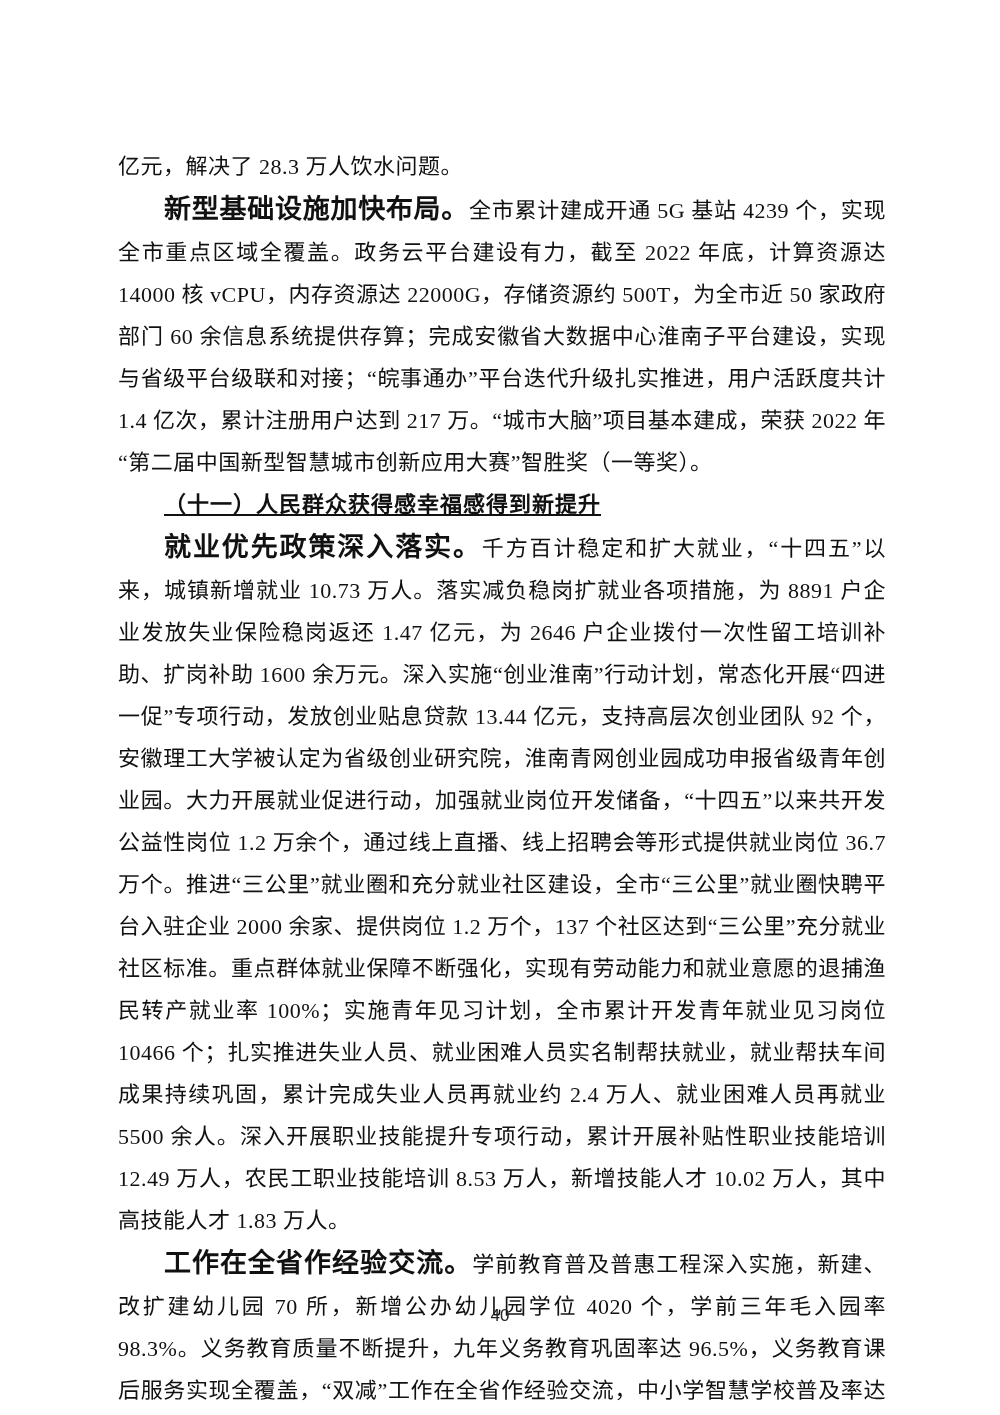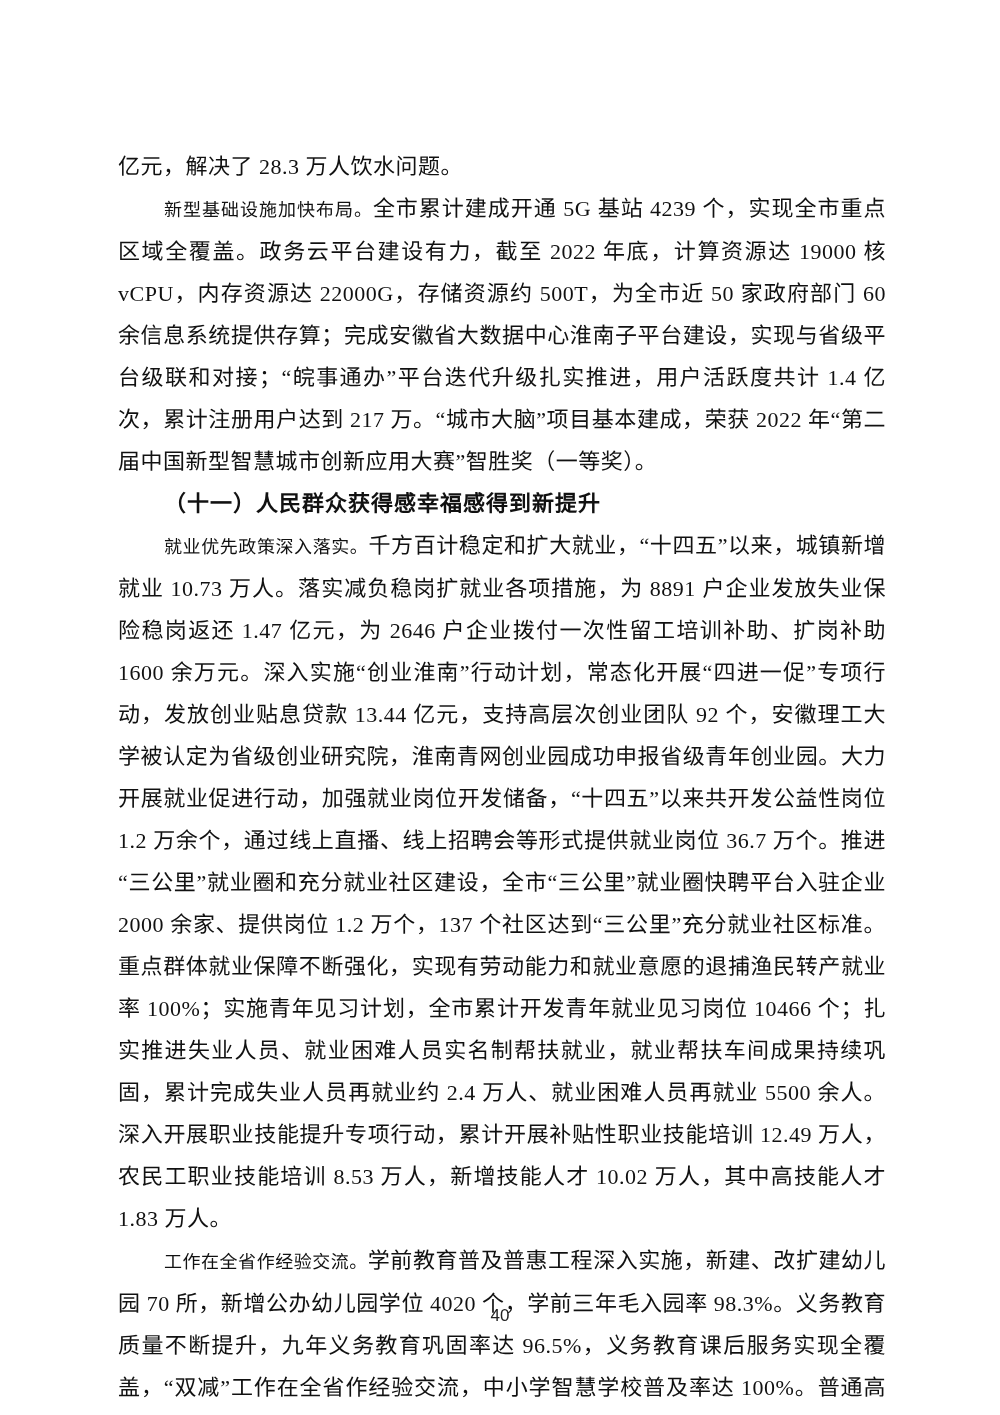--- a/index.html
+++ b/index.html
@@ -34,52 +34,53 @@
     font-size: 22px;
     line-height: 42px;
     text-align: justify;
     text-justify: inter-ideograph;
     letter-spacing: 0.5px;
   }
   .indent {
     text-indent: 46px;
   }
   .lead {
-    font-weight: normal;
+    font-weight: bold;
     font-family: "Liberation Sans", sans-serif;
-    font-size: 18px;
+    font-size: 27px;
   }
   .heading {
     margin: 0;
     font-size: 22px;
     line-height: 42px;
     font-weight: bold;
     text-indent: 46px;
     letter-spacing: 1px;
+    text-decoration: underline;
   }
   .page-footer {
     position: absolute;
     top: 1306px;
     left: 0;
     width: 1000px;
     text-align: center;
     font-family: "Liberation Sans", sans-serif;
     font-size: 17px;
     color: #222222;
   }
 </style>
 </head>
 <body>
 
 <div class="page">
   <div class="content">
 
     <p class="para"><span>亿元，解决了 28.3 万人饮水问题。</span></p>
 
-    <p class="para indent"><span class="lead">新型基础设施加快布局。</span><span>全市累计建成开通 5G 基站 4239 个，实现全市重点区域全覆盖。政务云平台建设有力，截至 2022 年底，计算资源达 19000 核 vCPU，内存资源达 22000G，存储资源约 500T，为全市近 50 家政府部门 60 余信息系统提供存算；完成安徽省大数据中心淮南子平台建设，实现与省级平台级联和对接；“皖事通办”平台迭代升级扎实推进，用户活跃度共计 1.4 亿次，累计注册用户达到 217 万。“城市大脑”项目基本建成，荣获 2022 年“第二届中国新型智慧城市创新应用大赛”智胜奖（一等奖）。</span></p>
+    <p class="para indent"><span class="lead">新型基础设施加快布局。</span><span>全市累计建成开通 5G 基站 4239 个，实现全市重点区域全覆盖。政务云平台建设有力，截至 2022 年底，计算资源达 14000 核 vCPU，内存资源达 22000G，存储资源约 500T，为全市近 50 家政府部门 60 余信息系统提供存算；完成安徽省大数据中心淮南子平台建设，实现与省级平台级联和对接；“皖事通办”平台迭代升级扎实推进，用户活跃度共计 1.4 亿次，累计注册用户达到 217 万。“城市大脑”项目基本建成，荣获 2022 年“第二届中国新型智慧城市创新应用大赛”智胜奖（一等奖）。</span></p>
 
     <h3 class="heading">（十一）人民群众获得感幸福感得到新提升</h3>
 
     <p class="para indent"><span class="lead">就业优先政策深入落实。</span><span>千方百计稳定和扩大就业，“十四五”以来，城镇新增就业 10.73 万人。落实减负稳岗扩就业各项措施，为 8891 户企业发放失业保险稳岗返还 1.47 亿元，为 2646 户企业拨付一次性留工培训补助、扩岗补助 1600 余万元。深入实施“创业淮南”行动计划，常态化开展“四进一促”专项行动，发放创业贴息贷款 13.44 亿元，支持高层次创业团队 92 个，安徽理工大学被认定为省级创业研究院，淮南青网创业园成功申报省级青年创业园。大力开展就业促进行动，加强就业岗位开发储备，“十四五”以来共开发公益性岗位 1.2 万余个，通过线上直播、线上招聘会等形式提供就业岗位 36.7 万个。推进“三公里”就业圈和充分就业社区建设，全市“三公里”就业圈快聘平台入驻企业 2000 余家、提供岗位 1.2 万个，137 个社区达到“三公里”充分就业社区标准。重点群体就业保障不断强化，实现有劳动能力和就业意愿的退捕渔民转产就业率 100%；实施青年见习计划，全市累计开发青年就业见习岗位 10466 个；扎实推进失业人员、就业困难人员实名制帮扶就业，就业帮扶车间成果持续巩固，累计完成失业人员再就业约 2.4 万人、就业困难人员再就业 5500 余人。深入开展职业技能提升专项行动，累计开展补贴性职业技能培训 12.49 万人，农民工职业技能培训 8.53 万人，新增技能人才 10.02 万人，其中高技能人才 1.83 万人。</span></p>
 
     <p class="para indent"><span class="lead">工作在全省作经验交流。</span><span>学前教育普及普惠工程深入实施，新建、改扩建幼儿园 70 所，新增公办幼儿园学位 4020 个，学前三年毛入园率 98.3%。义务教育质量不断提升，九年义务教育巩固率达 96.5%，义务教育课后服务实现全覆盖，“双减”工作在全省作经验交流，中小学智慧学校普及率达 100%。普通高中办学水平日益提高，全市普</span></p>
 
   </div>
 
   <div class="page-footer">40</div>

